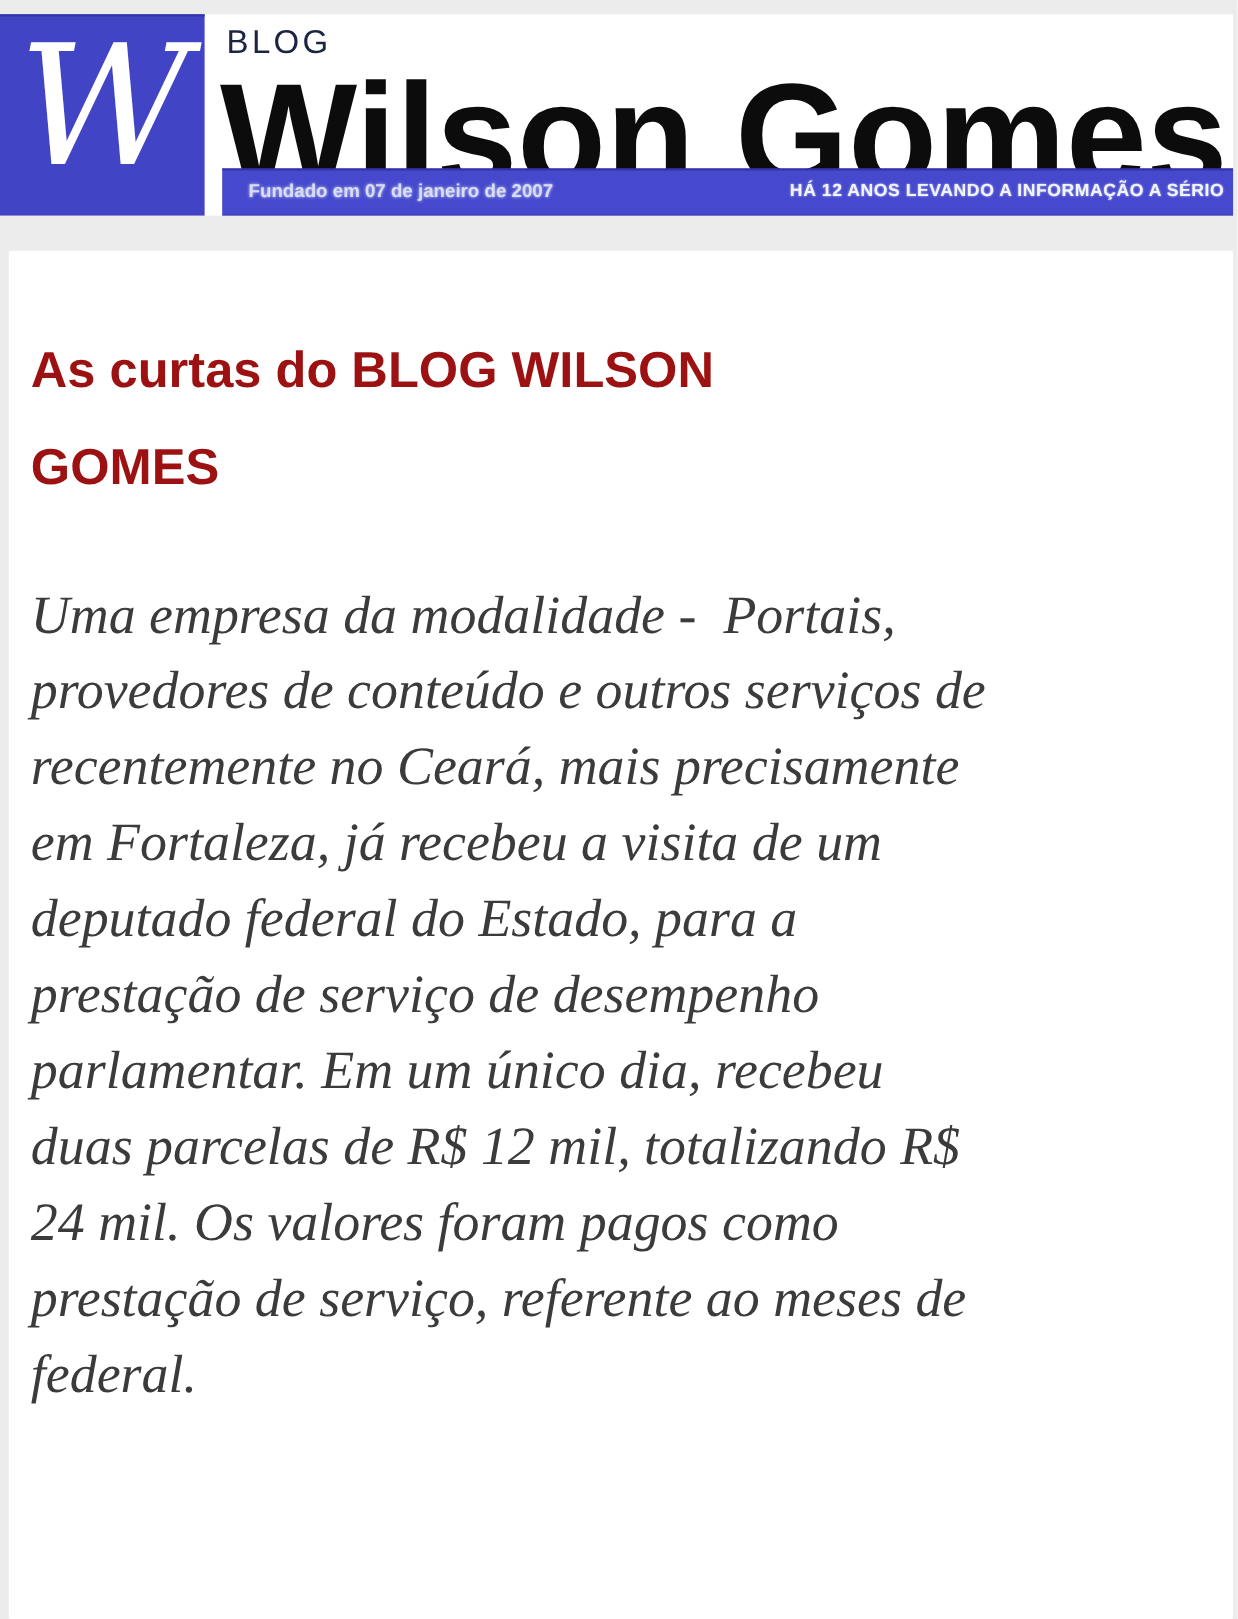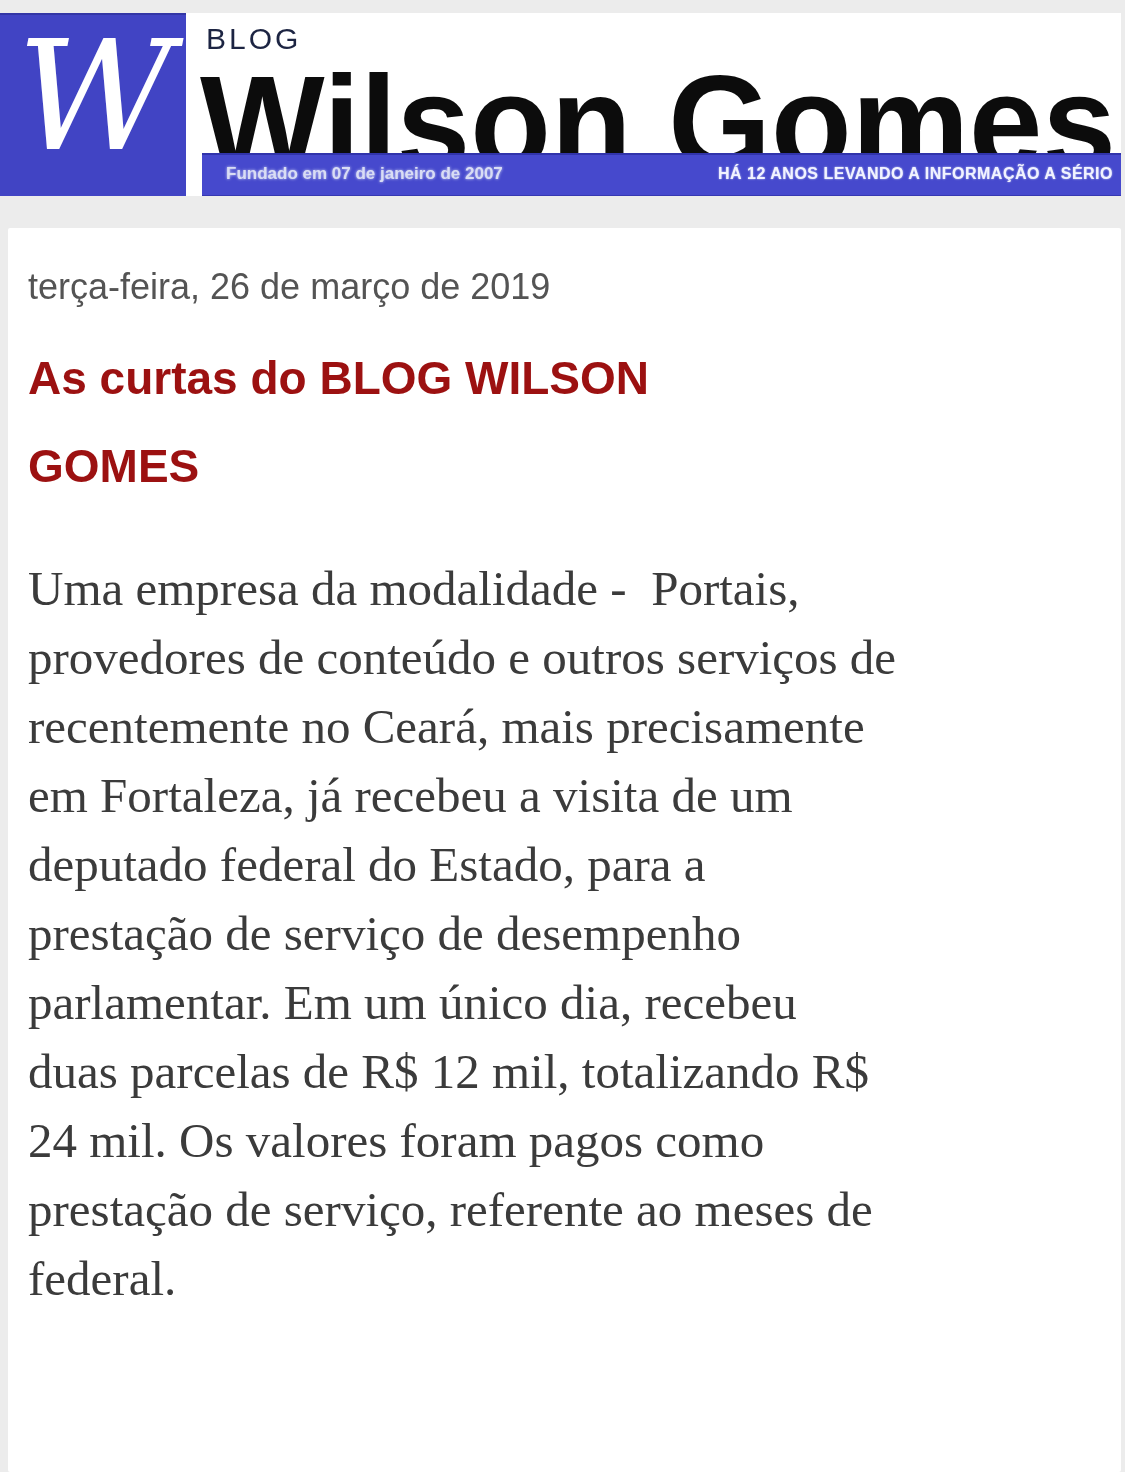--- a/index.html
+++ b/index.html
@@ -64,24 +64,25 @@
   .post-date{
     font-size:36px;line-height:42px;
     color:var(--date-gray);
   }
   .post-title{
     margin:26px 0 0 0;
     font-size:46px;line-height:88px;font-weight:bold;
     color:var(--title-red);
   }
   .post-body{
-    margin-top:44px;
+    margin-top:56px;
     font-family:"Liberation Serif",serif;
     font-size:49px;line-height:69px;
     color:var(--body-gray);
+    font-style:italic;
   }
   .body-line,.title-line{white-space:pre-wrap;}
 </style>
 </head>
 <body>
 
 <header class="masthead">
   <div class="logo-square">
     <svg viewBox="0 0 186 181" aria-hidden="true">
       <text x="95" y="134" text-anchor="middle" font-family="'DejaVu Serif', serif" font-style="italic" font-size="152" fill="#ffffff">W</text>
@@ -91,21 +92,20 @@
   <svg class="site-title-svg" width="926" height="150">
     <text x="4" y="132" font-family="'Liberation Sans', sans-serif" font-weight="bold" font-size="134" fill="#0c0c0c" textLength="916" lengthAdjust="spacingAndGlyphs">Wilson Gomes</text>
   </svg>
   <div class="founded-bar">
     <span class="founded-text">Fundado em 07 de janeiro de 2007</span>
     <span class="tagline-text">HÁ 12 ANOS LEVANDO A INFORMAÇÃO A SÉRIO</span>
   </div>
 </header>
 
 <main class="card">
-  <div class="post-date">terça-feira, 26 de março de 2019</div>
 
   <h1 class="post-title">
     <div class="title-line">As curtas do BLOG WILSON</div>
     <div class="title-line">GOMES</div>
   </h1>
 
   <div class="post-body">
     <div class="body-line">Uma empresa da modalidade -  Portais,</div>
     <div class="body-line">provedores de conteúdo e outros serviços de</div>
     <div class="body-line">recentemente no Ceará, mais precisamente</div>

